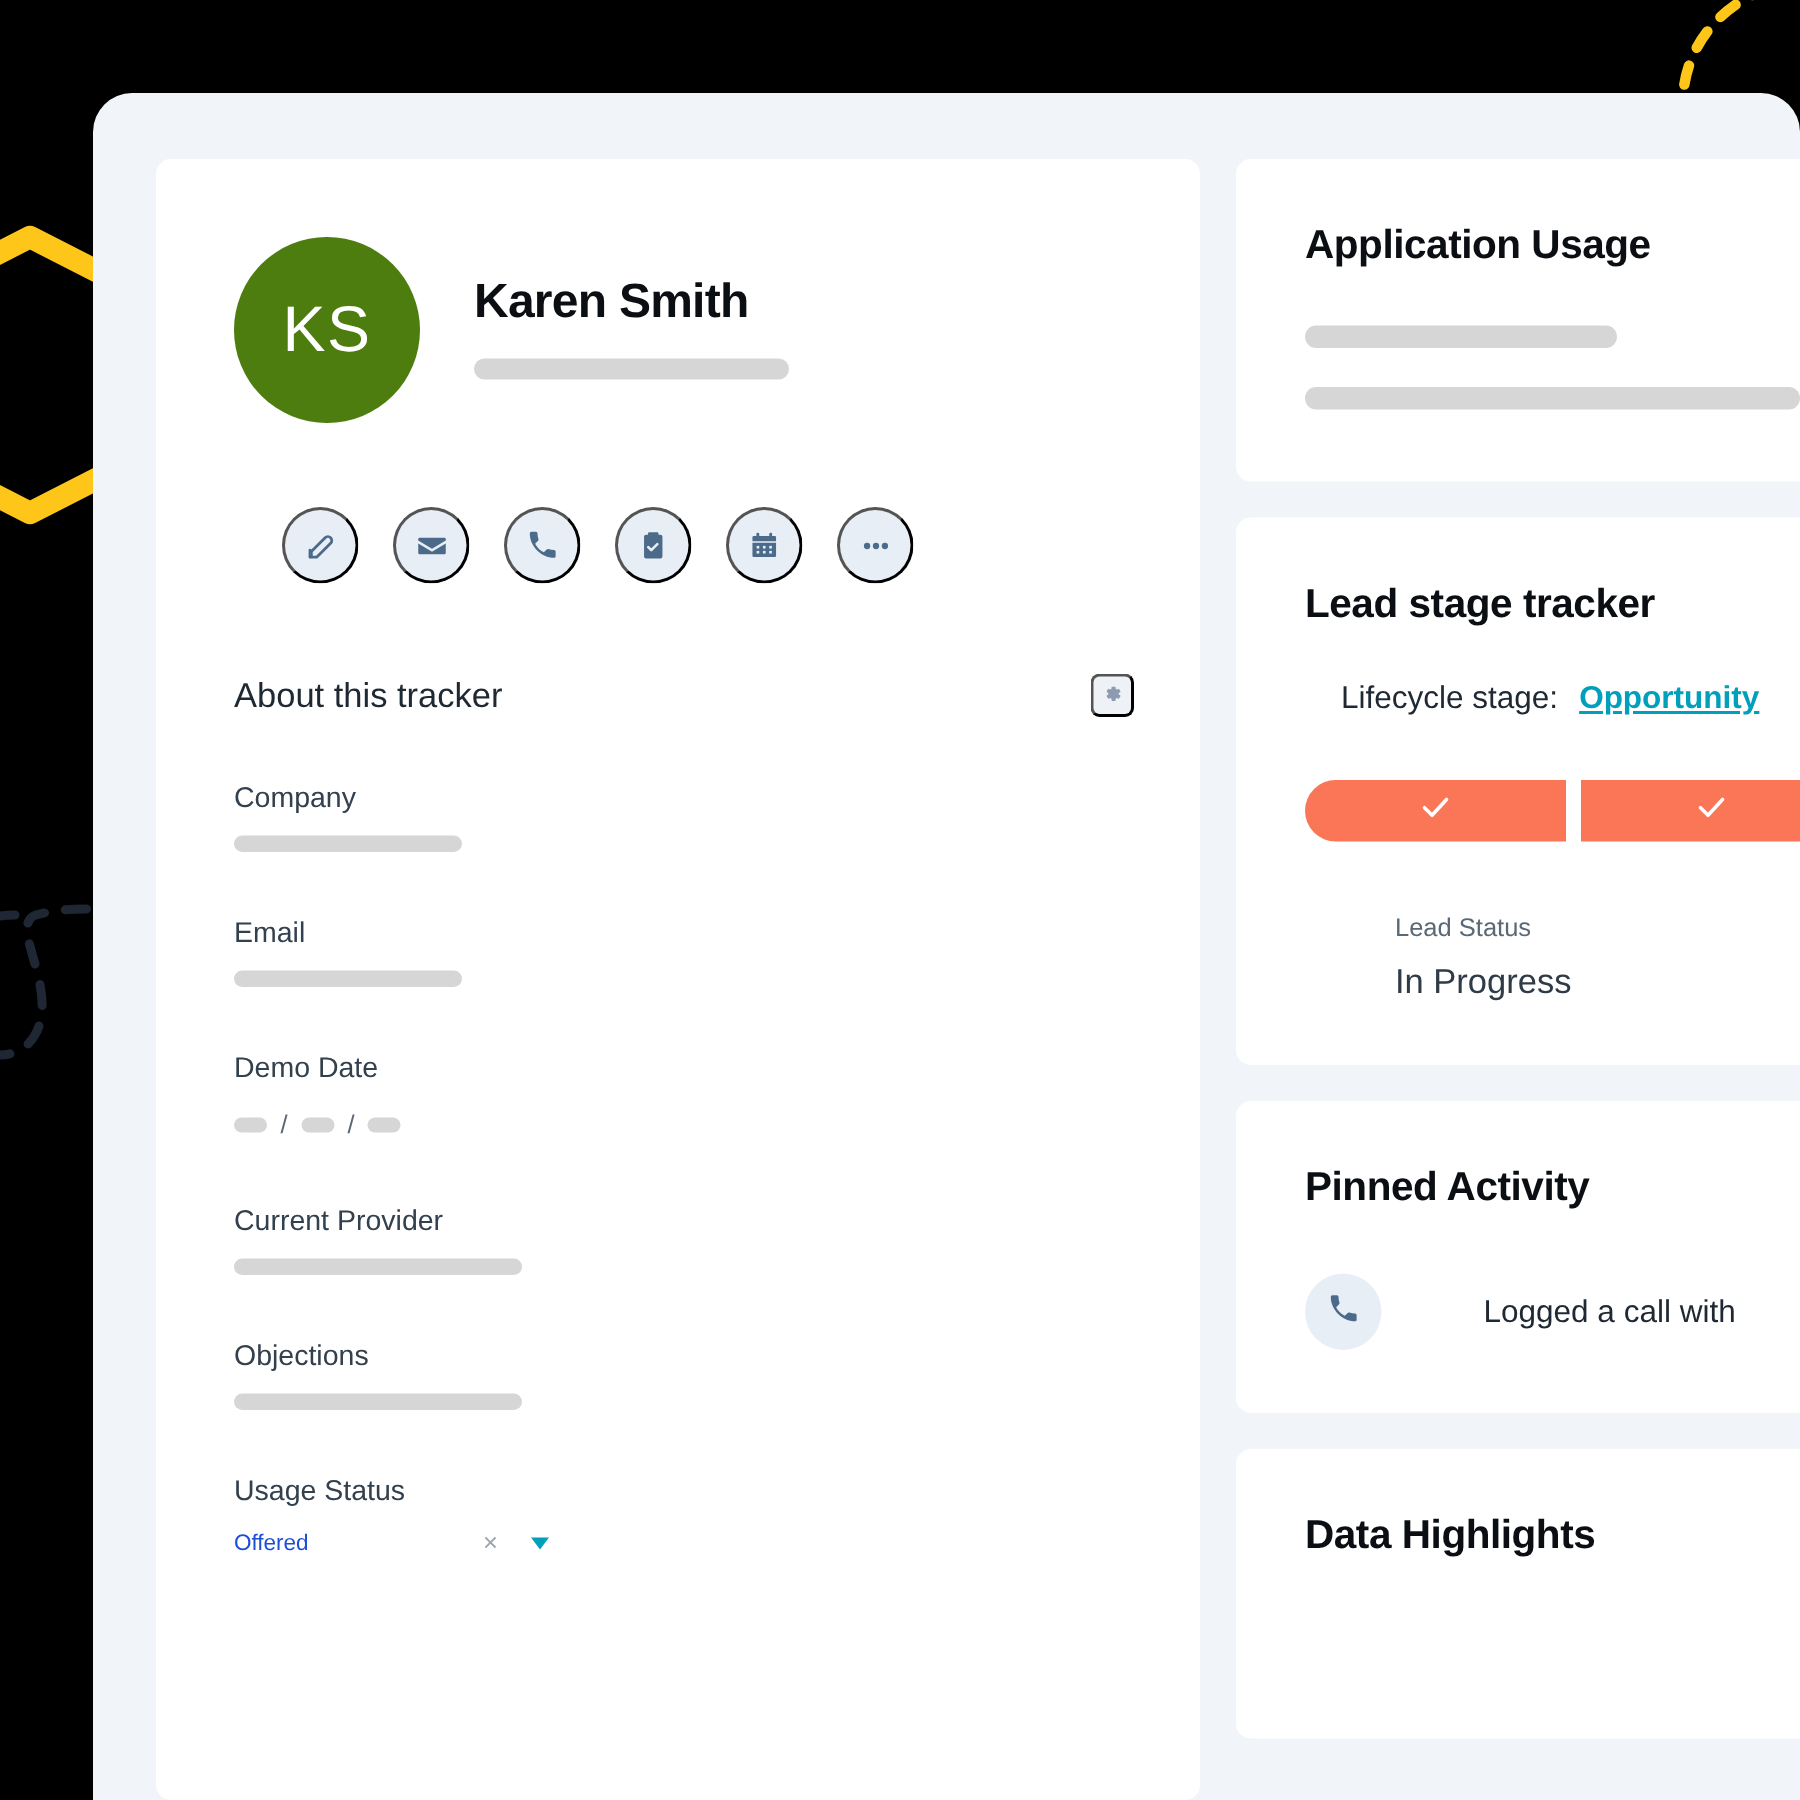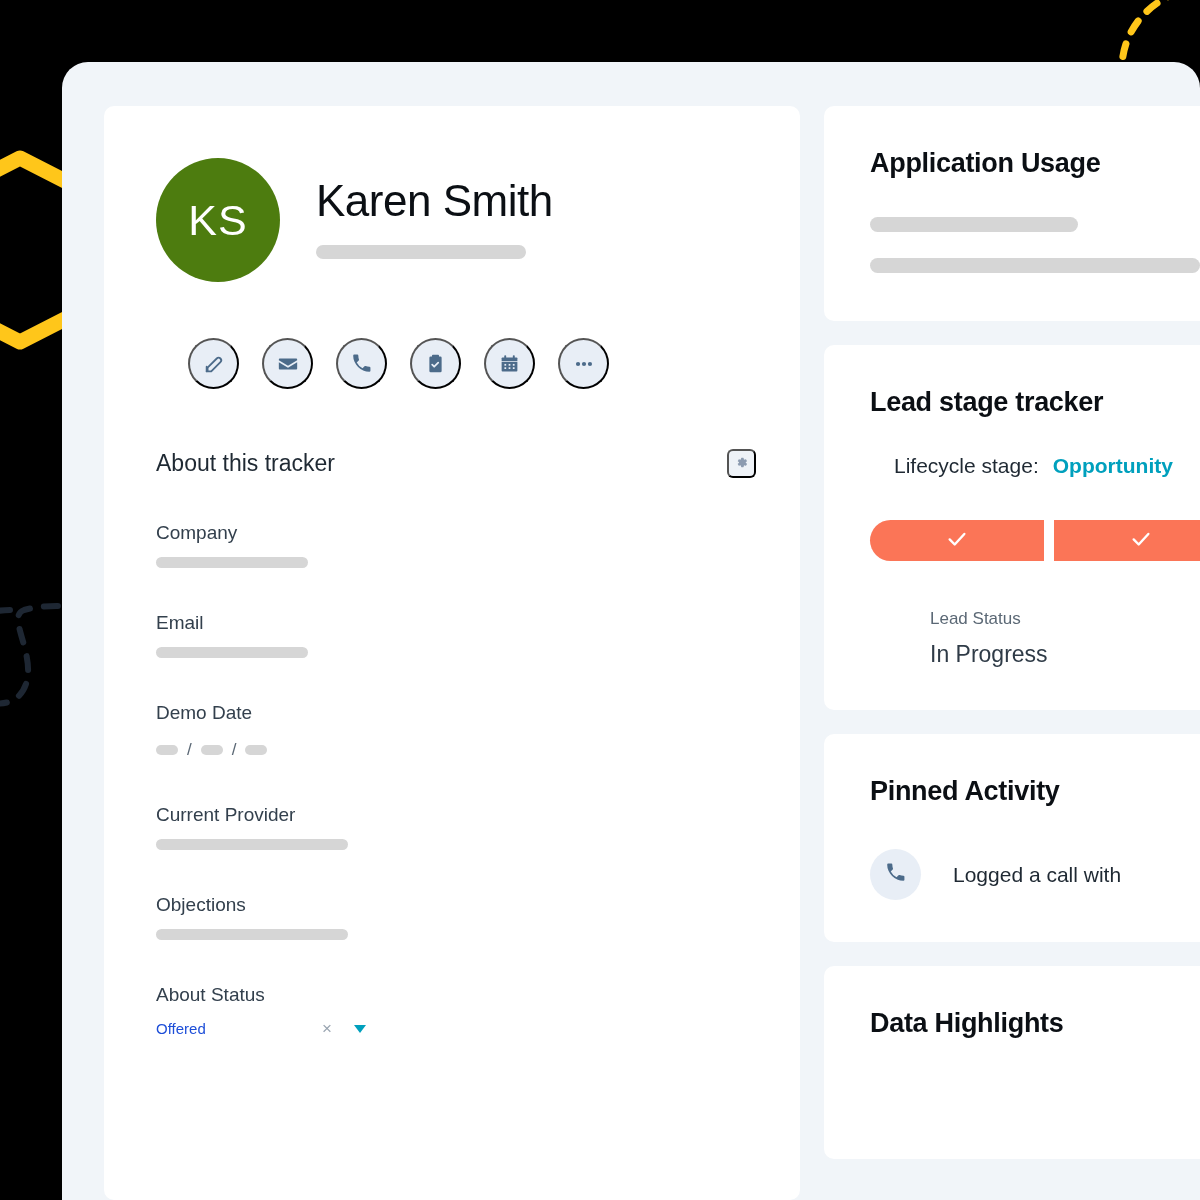--- a/index.html
+++ b/index.html
@@ -44,21 +44,21 @@
   .avatar {
     width:124px; height:124px; flex:0 0 124px;
     border-radius:50%;
     background:#4d7c0f;
     color:#fff;
     display:flex; align-items:center; justify-content:center;
     font-size:43px; font-weight:400; letter-spacing:1px;
   }
   .identity-text { padding-bottom:4px; }
   .contact-name {
-    font-size:44px; font-weight:400; color:#0b0f14;
+    font-size:32px; font-weight:700; color:#0b0f14;
     letter-spacing:-.5px; line-height:1.1;
   }
   .name-sub-skeleton {
     margin-top:20px; width:210px; height:14px;
     background:#d6d6d6; border-radius:7px;
   }
 
   
   .action-row { display:flex; gap:23px; margin-top:56px; padding-left:32px; }
   .action-btn {
@@ -120,21 +120,21 @@
   .usage-bar { height:15px; background:#d6d6d6; border-radius:8px; }
   .usage-bar.b1 { width:208px; }
   .usage-bar.b2 { width:330px; margin-top:26px; }
 
   
   .lifecycle-row {
     display:flex; align-items:baseline; gap:14px; margin-top:36px;
     white-space:nowrap;
   }
   .lifecycle-label { font-size:21px; color:#1f2933;margin-left:24px; }
-  .lifecycle-value { font-size:21px; font-weight:700; color:#00a0bd; }
+  .lifecycle-value { font-size:21px; font-weight:700; color:#00a0bd;text-decoration:underline; }
 
   .stage-bar { display:flex; gap:10px; margin-top:42px; }
   .stage-seg {
     height:41px; width:174px;
     background:#fb7557;
     display:flex; align-items:center; justify-content:center;
     color:#fff;
   }
   .stage-seg.first { border-radius:21px 0 0 21px; }
 
@@ -143,21 +143,21 @@
   .lead-status-value { font-size:23px; color:#2f3b47; margin-top:12px; }
 
   
   .activity-row { display:flex; align-items:center; gap:32px; margin-top:42px; }
   .activity-icon {
     width:51px; height:51px; flex:0 0 51px; border-radius:50%;
     background:#e8eef6;
     display:flex; align-items:center; justify-content:center;
     color:#4c6b8a;
   }
-  .activity-text { font-size:21px; color:#1f2933; white-space:nowrap; }
+  .activity-text { font-size:21px; color:#1f2933; white-space:nowrap;margin-left:36px; }
 
   .highlights-panel { padding-bottom:120px; }
 </style>
 </head>
 <body>
 
 <div class="decor">
 
   <svg id="hex-left" width="210" height="200" viewBox="0 0 210 200">
     <polygon points="105,8 195,54 195,146 105,192 15,146 15,54" fill="none" stroke="#ffc61a" stroke-width="15" stroke-linejoin="round"></polygon>
@@ -307,21 +307,21 @@
           <div class="field-label">Current Provider</div>
           <div class="skeleton sk-long"></div>
         </div>
 
         <div class="field">
           <div class="field-label">Objections</div>
           <div class="skeleton sk-long"></div>
         </div>
 
         <div class="field">
-          <div class="field-label">About Status</div>
+          <div class="field-label">Usage Status</div>
           <div class="trial-value-row">
             <span class="trial-value">Offered</span>
             <span class="trial-clear">×</span>
             <span class="trial-caret"></span>
           </div>
         </div>
 
       </div>
     </section>
 

